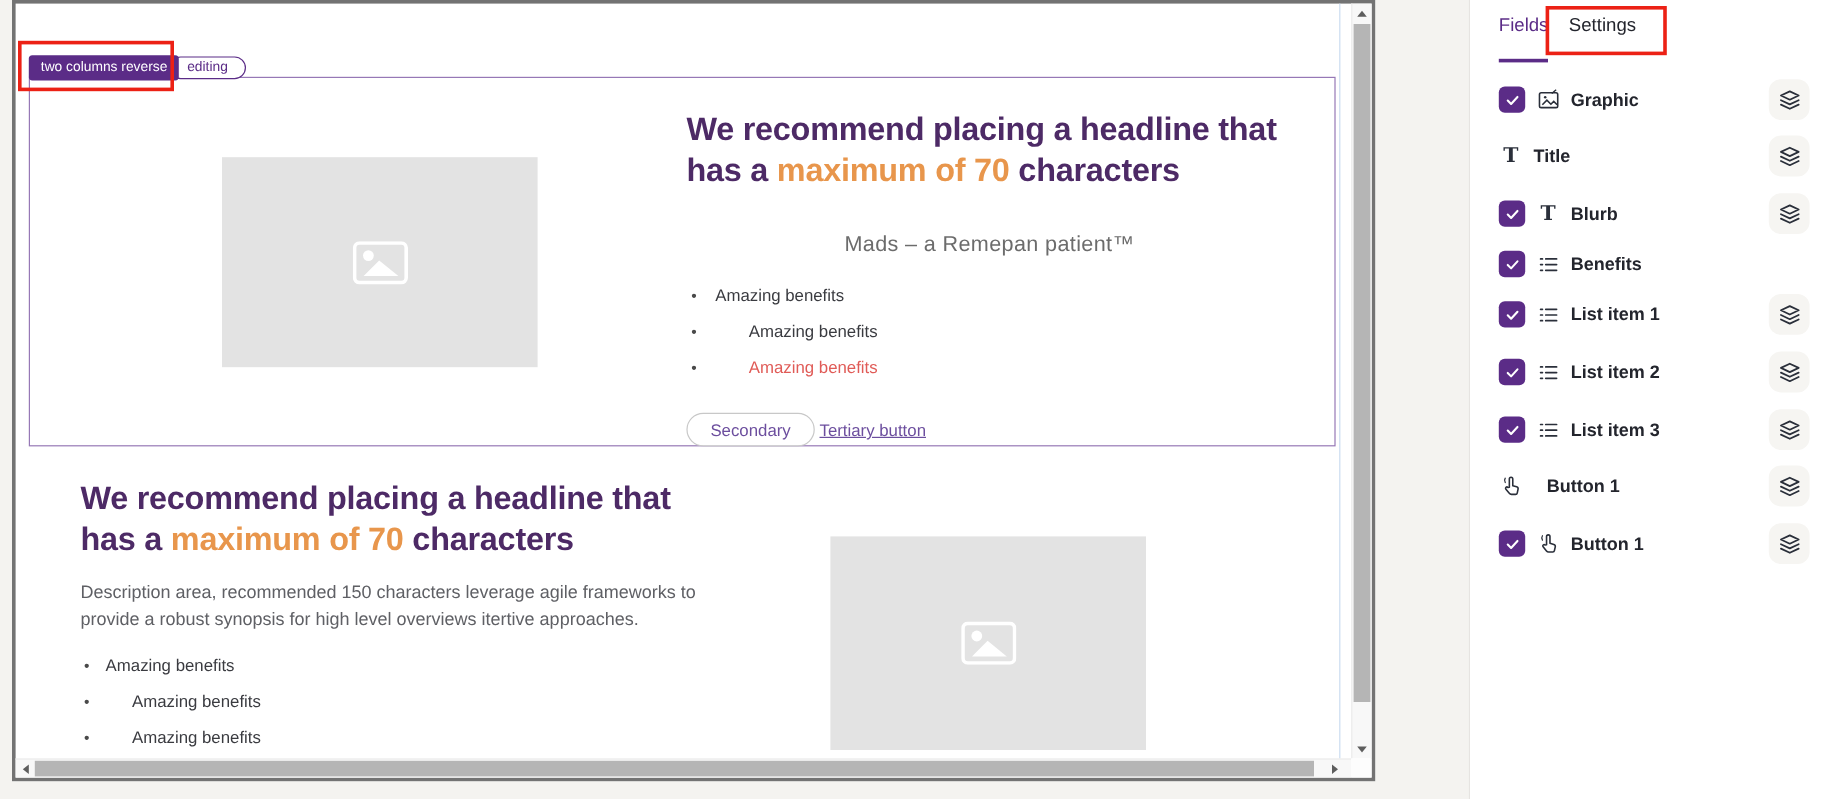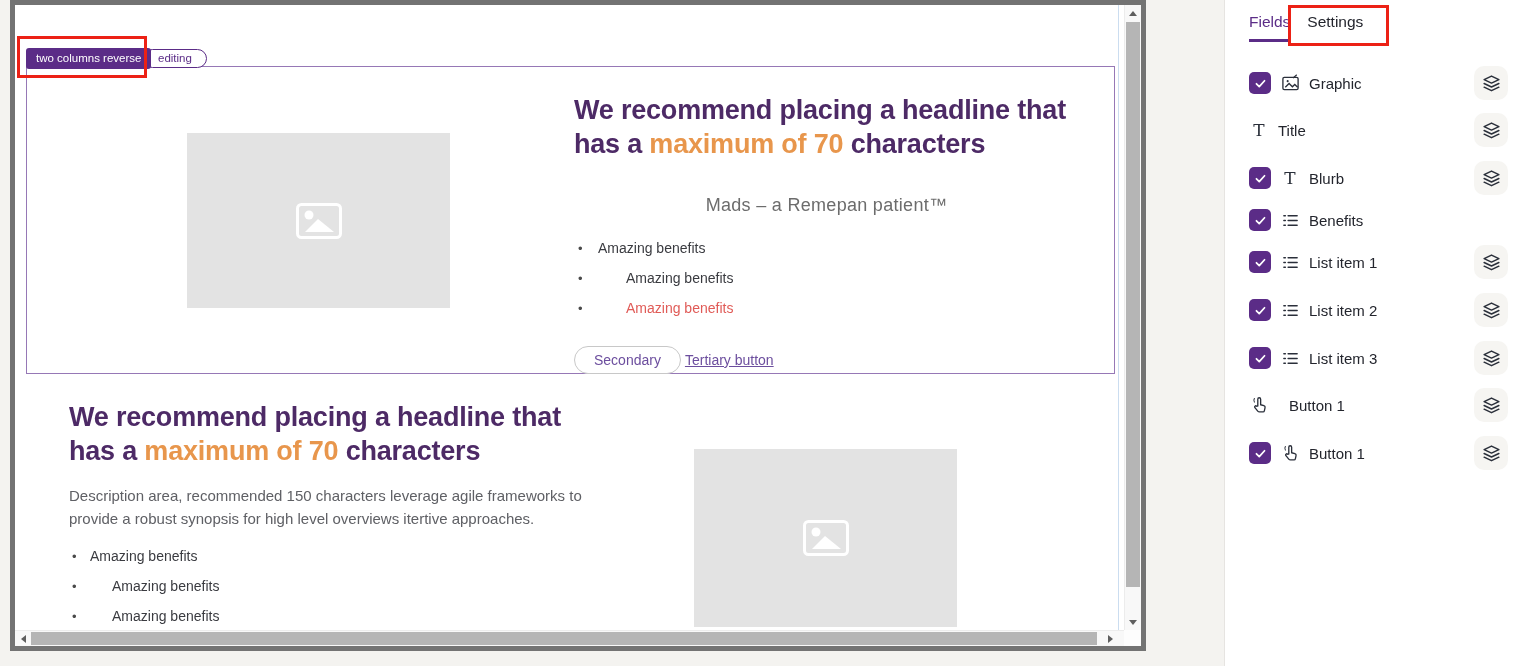--- a/index.html
+++ b/index.html
@@ -1,21 +1,21 @@
 <!DOCTYPE html>
 <html><head>
 <meta charset="utf-8">
 <style>
   * { margin:0; padding:0; box-sizing:border-box; }
   html,body { width:1531px; height:666px; }
   body { font-family:"Liberation Sans", sans-serif; background:#F4F3F0; position:relative; overflow:hidden; }
 
   
   .canvas { position:absolute; left:10px; top:0; width:1136px; height:651px;
-            background:#fff; border:5px solid #737373; }
+            background:#fff; border:3px solid #737373; }
   .iframe-edge { position:absolute; left:1103px; top:0; width:1px; height:634px; background:#CBDDF0; }
 
   
   .vscroll { position:absolute; right:0; top:0; bottom:16px; width:17px; background:#F8F8F8; border-left:1px solid #ECECEC; }
   .vthumb { position:absolute; left:1px; right:1px; top:17px; height:565px; background:#B5B5B5; }
   .hscroll { position:absolute; left:0; right:17px; bottom:0; height:16px; background:#F8F8F8; border-top:1px solid #ECECEC; }
   .hthumb { position:absolute; top:1px; bottom:1px; left:16px; width:1066px; background:#B5B5B5; }
   .corner { position:absolute; right:0; bottom:0; width:17px; height:16px; background:#FDFDFD; }
   .sb-btn { position:absolute; width:16px; height:16px; display:flex; align-items:center; justify-content:center; }
   .tri-up    { width:0; height:0; border-left:4px solid transparent; border-right:4px solid transparent; border-bottom:5px solid #5E5E5E; }
@@ -64,25 +64,25 @@
   .bullets2 { position:absolute; left:57px; top:543px; width:420px; }
   .bullets2 .bullet-row.ind0 .bullet-text { margin-left:10px; }
   .bullets2 .bullet-row.ind1 .bullet-text { margin-left:32px; }
 
   
   .ph-icon svg { display:block; }
 
   
   .panel { position:absolute; left:1224px; top:0; width:307px; height:666px; background:#fff; border-left:1px solid #E6E4E1; }
   .tabs { position:absolute; left:24px; top:13px; display:flex; gap:17px; }
-  .tab { font-size:15.5px; color:#23252D; padding-bottom:8px; cursor:pointer; white-space:nowrap; }
+  .tab { font-size:15.5px; color:#23252D; padding-bottom:18px; cursor:pointer; white-space:nowrap; }
   .tab.active { color:#5B2C87; border-bottom:3px solid #5B2C87; }
   .anno-settings { left:63px; top:5px; width:101px; height:41px; }
 
-  .field-rows { position:absolute; left:24px; top:0; right:0; bottom:0; }
+  .field-rows { position:absolute; left:24px; top:0; right:0; bottom:0;font-weight:bold; }
   .field-row { position:absolute; left:0; right:0; height:46px; display:flex; align-items:center; gap:9px; }
   .checkbox { width:22px; height:22px; border-radius:5px; background:#5B2C87; display:flex; align-items:center; justify-content:center; cursor:pointer; flex:0 0 auto; }
   .checkbox svg { display:block; }
   .f-icon { width:20px; height:20px; color:#2A2F3A; display:flex; align-items:center; justify-content:center; flex:0 0 auto; }
   .t-icon { font-family:"DejaVu Serif", serif; font-size:17px; line-height:1; color:#2A2F3A; }
   .field-label { font-size:15px; color:#23252D; }
   .layers-btn { position:absolute; right:23px; width:34px; height:34px; border-radius:10px; background:#F6F5F2;
                 display:flex; align-items:center; justify-content:center; cursor:pointer; }
 </style>
 </head>

